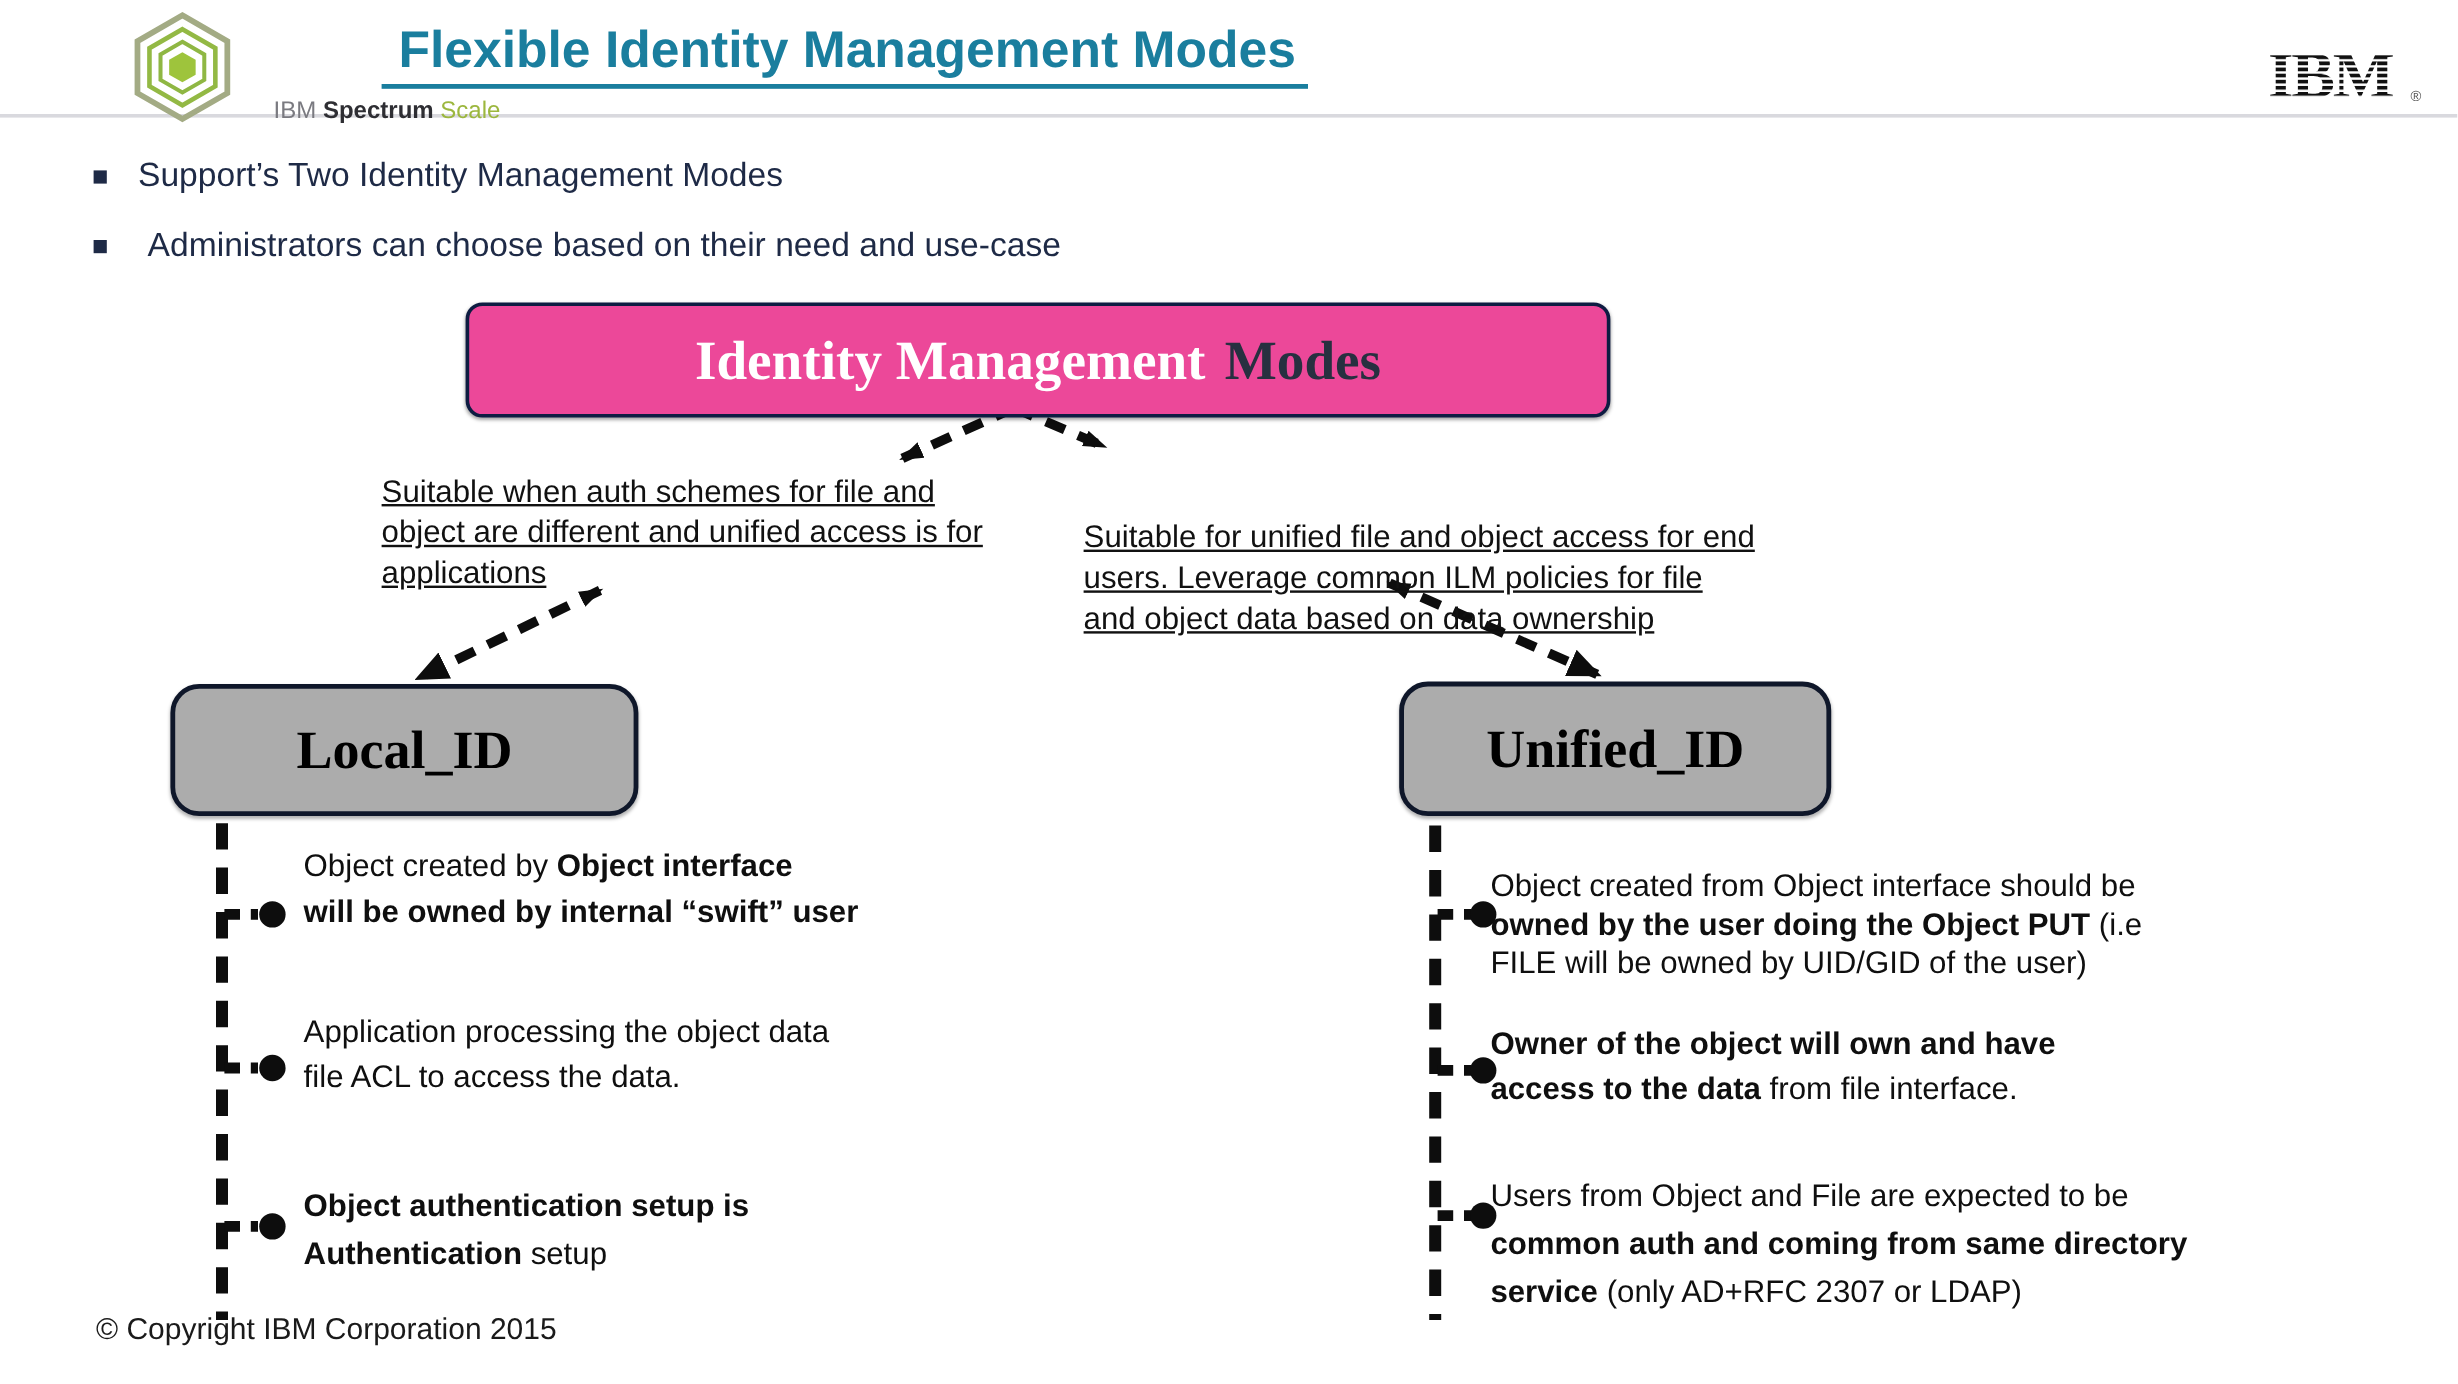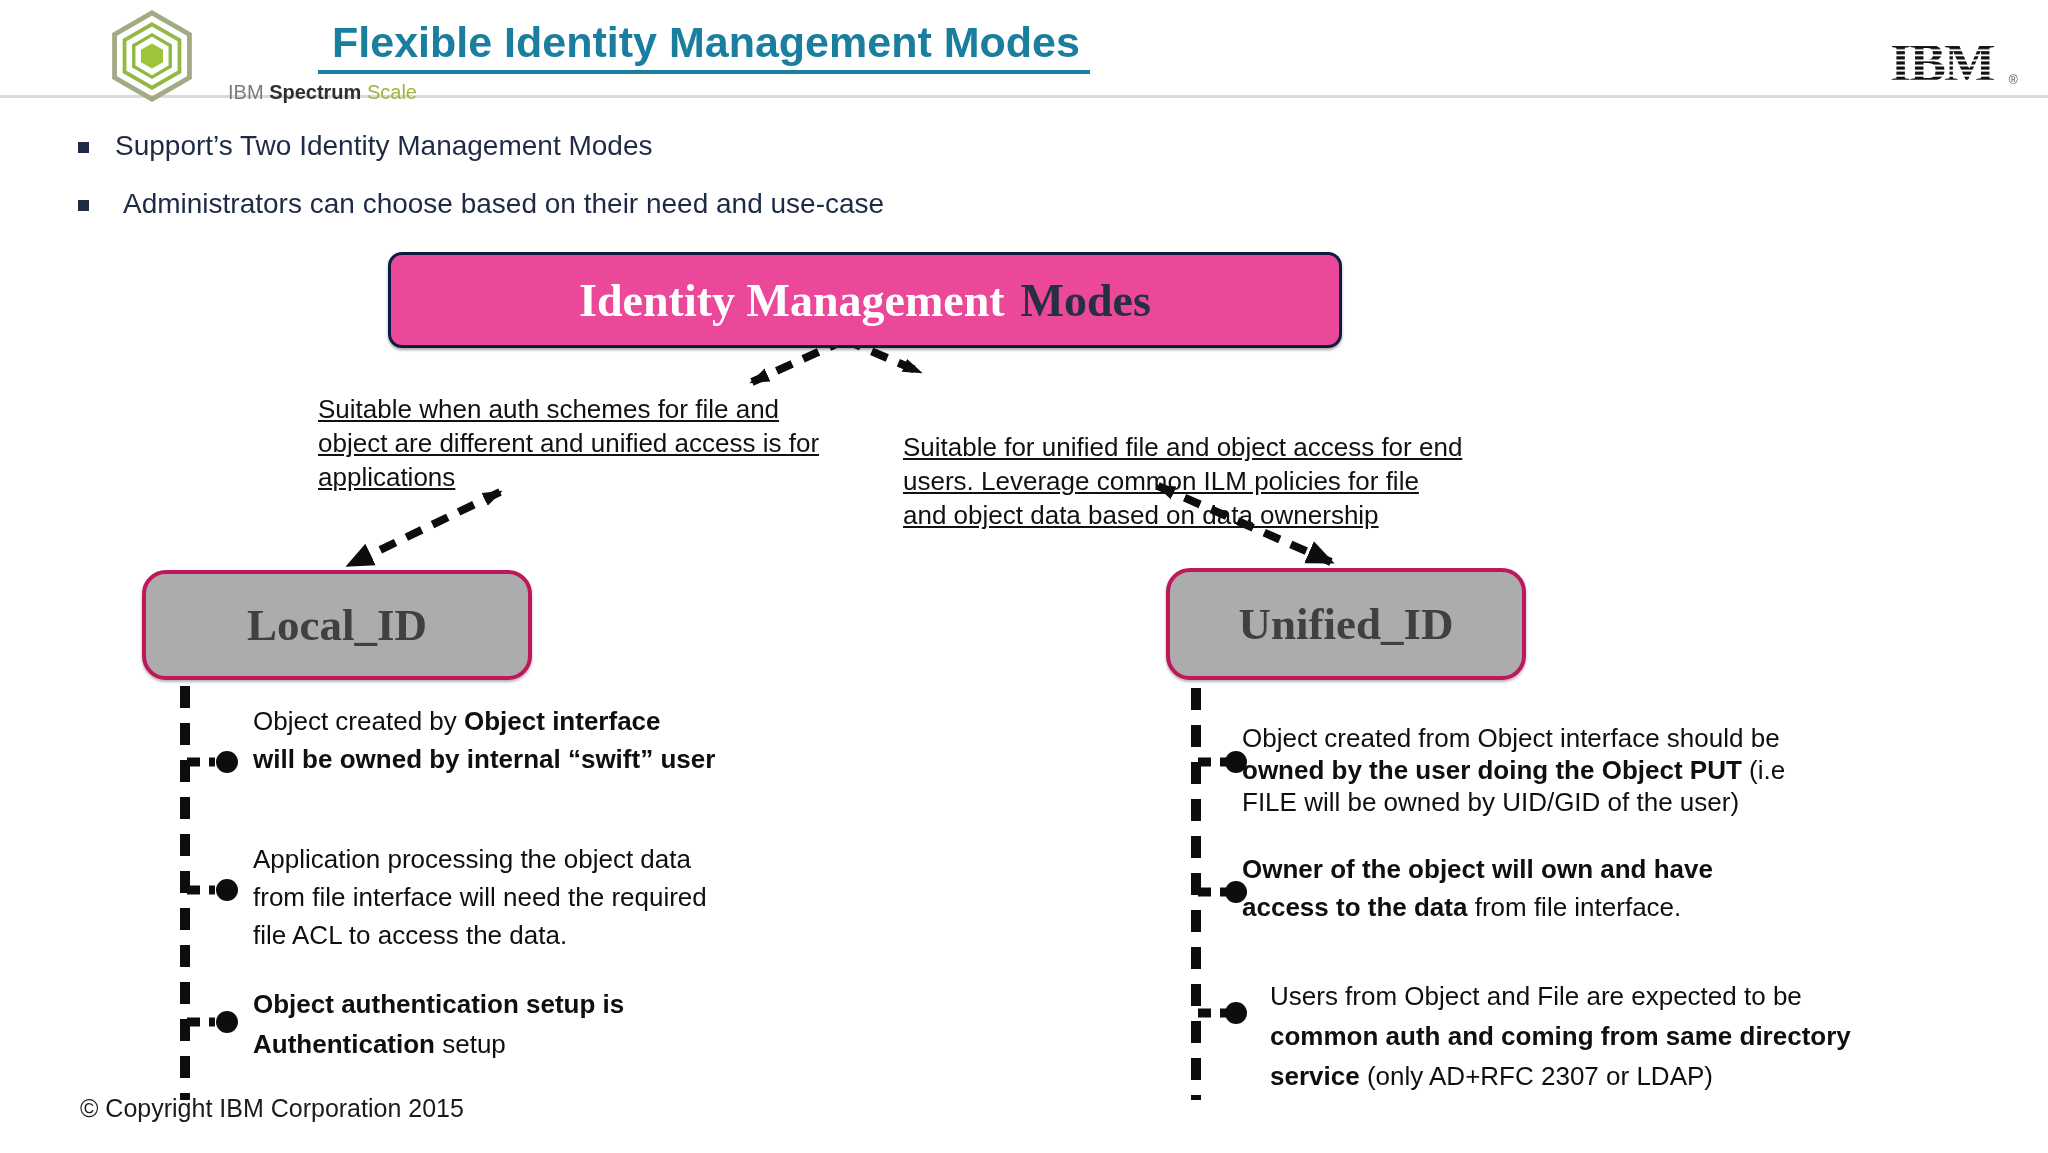--- a/index.html
+++ b/index.html
@@ -26,23 +26,23 @@
   
   .root-box{
     position:absolute;left:388px;top:252px;width:948px;height:90px;
     background:#ec4899;border:3px solid #0e1c42;border-radius:14px;
     display:flex;align-items:center;justify-content:center;
     font-family:"Liberation Serif",serif;font-weight:bold;font-size:46px;color:#ffffff;
     box-shadow:0 2px 3px rgba(0,0,0,.35);
   }
   .root-box .ghost{color:#273040;margin-left:16px;}
   .id-box{
-    position:absolute;background:#acacac;border:4px solid #be185d;border-radius:24px;
+    position:absolute;background:#acacac;border:4px solid #0f172a;border-radius:24px;
     display:flex;align-items:center;justify-content:center;
-    font-family:"Liberation Serif",serif;font-weight:bold;font-size:45px;color:#404040;
+    font-family:"Liberation Serif",serif;font-weight:bold;font-size:45px;color:#000000;
     box-shadow:0 2px 3px rgba(0,0,0,.3);
   }
   .note{position:absolute;font-size:26px;line-height:34px;color:#111111;text-decoration:underline;}
   .item{position:absolute;font-size:26px;color:#0f0f0f;}
   .ln{display:block;white-space:nowrap;}
   .item b,.note b{font-weight:bold;}
   .lh32 .ln{line-height:32px;}
   .lh38 .ln{line-height:38px;}
   .lh40 .ln{line-height:40px;}
   
@@ -157,41 +157,40 @@
     <span>Unified_ID</span>
   </div>
 
   <div class="item lh38" style="left:253px;top:702px;">
     <span class="ln"><span>Object created by </span><b>Object interface</b></span>
     <span class="ln"><b>will be owned by internal “swift” user</b></span>
   </div>
 
   <div class="item lh38" style="left:253px;top:840px;">
     <span class="ln"><span>Application processing the object data</span></span>
-    <span class="ln"><span>from file interface will need the required</span></span>
     <span class="ln"><span>file ACL to access the data.</span></span>
   </div>
 
   <div class="item lh40" style="left:253px;top:984px;">
     <span class="ln"><b>Object authentication setup is</b></span>
     <span class="ln"><b>Authentication</b><span> setup</span></span>
   </div>
 
   <div class="item lh32" style="left:1242px;top:722px;">
     <span class="ln"><span>Object created from Object interface should be</span></span>
     <span class="ln"><b>owned by the user doing the Object PUT</b><span> (i.e</span></span>
     <span class="ln"><span>FILE will be owned by UID/GID of the user)</span></span>
   </div>
 
   <div class="item lh38" style="left:1242px;top:850px;">
     <span class="ln"><b>Owner of the object will own and have</b></span>
     <span class="ln"><b>access to the data</b><span> from file interface.</span></span>
   </div>
 
-  <div class="item lh40" style="left:1242px;top:976px;margin-left:28px;">
+  <div class="item lh40" style="left:1242px;top:976px;">
     <span class="ln"><span>Users from Object and File are expected to be</span></span>
     <span class="ln"><b>common auth and coming from same directory</b></span>
     <span class="ln"><b>service</b><span> (only AD+RFC 2307 or LDAP)</span></span>
   </div>
 
   <div class="copyright">© Copyright IBM Corporation 2015</div>
 
 </div>
 
 </body></html>

